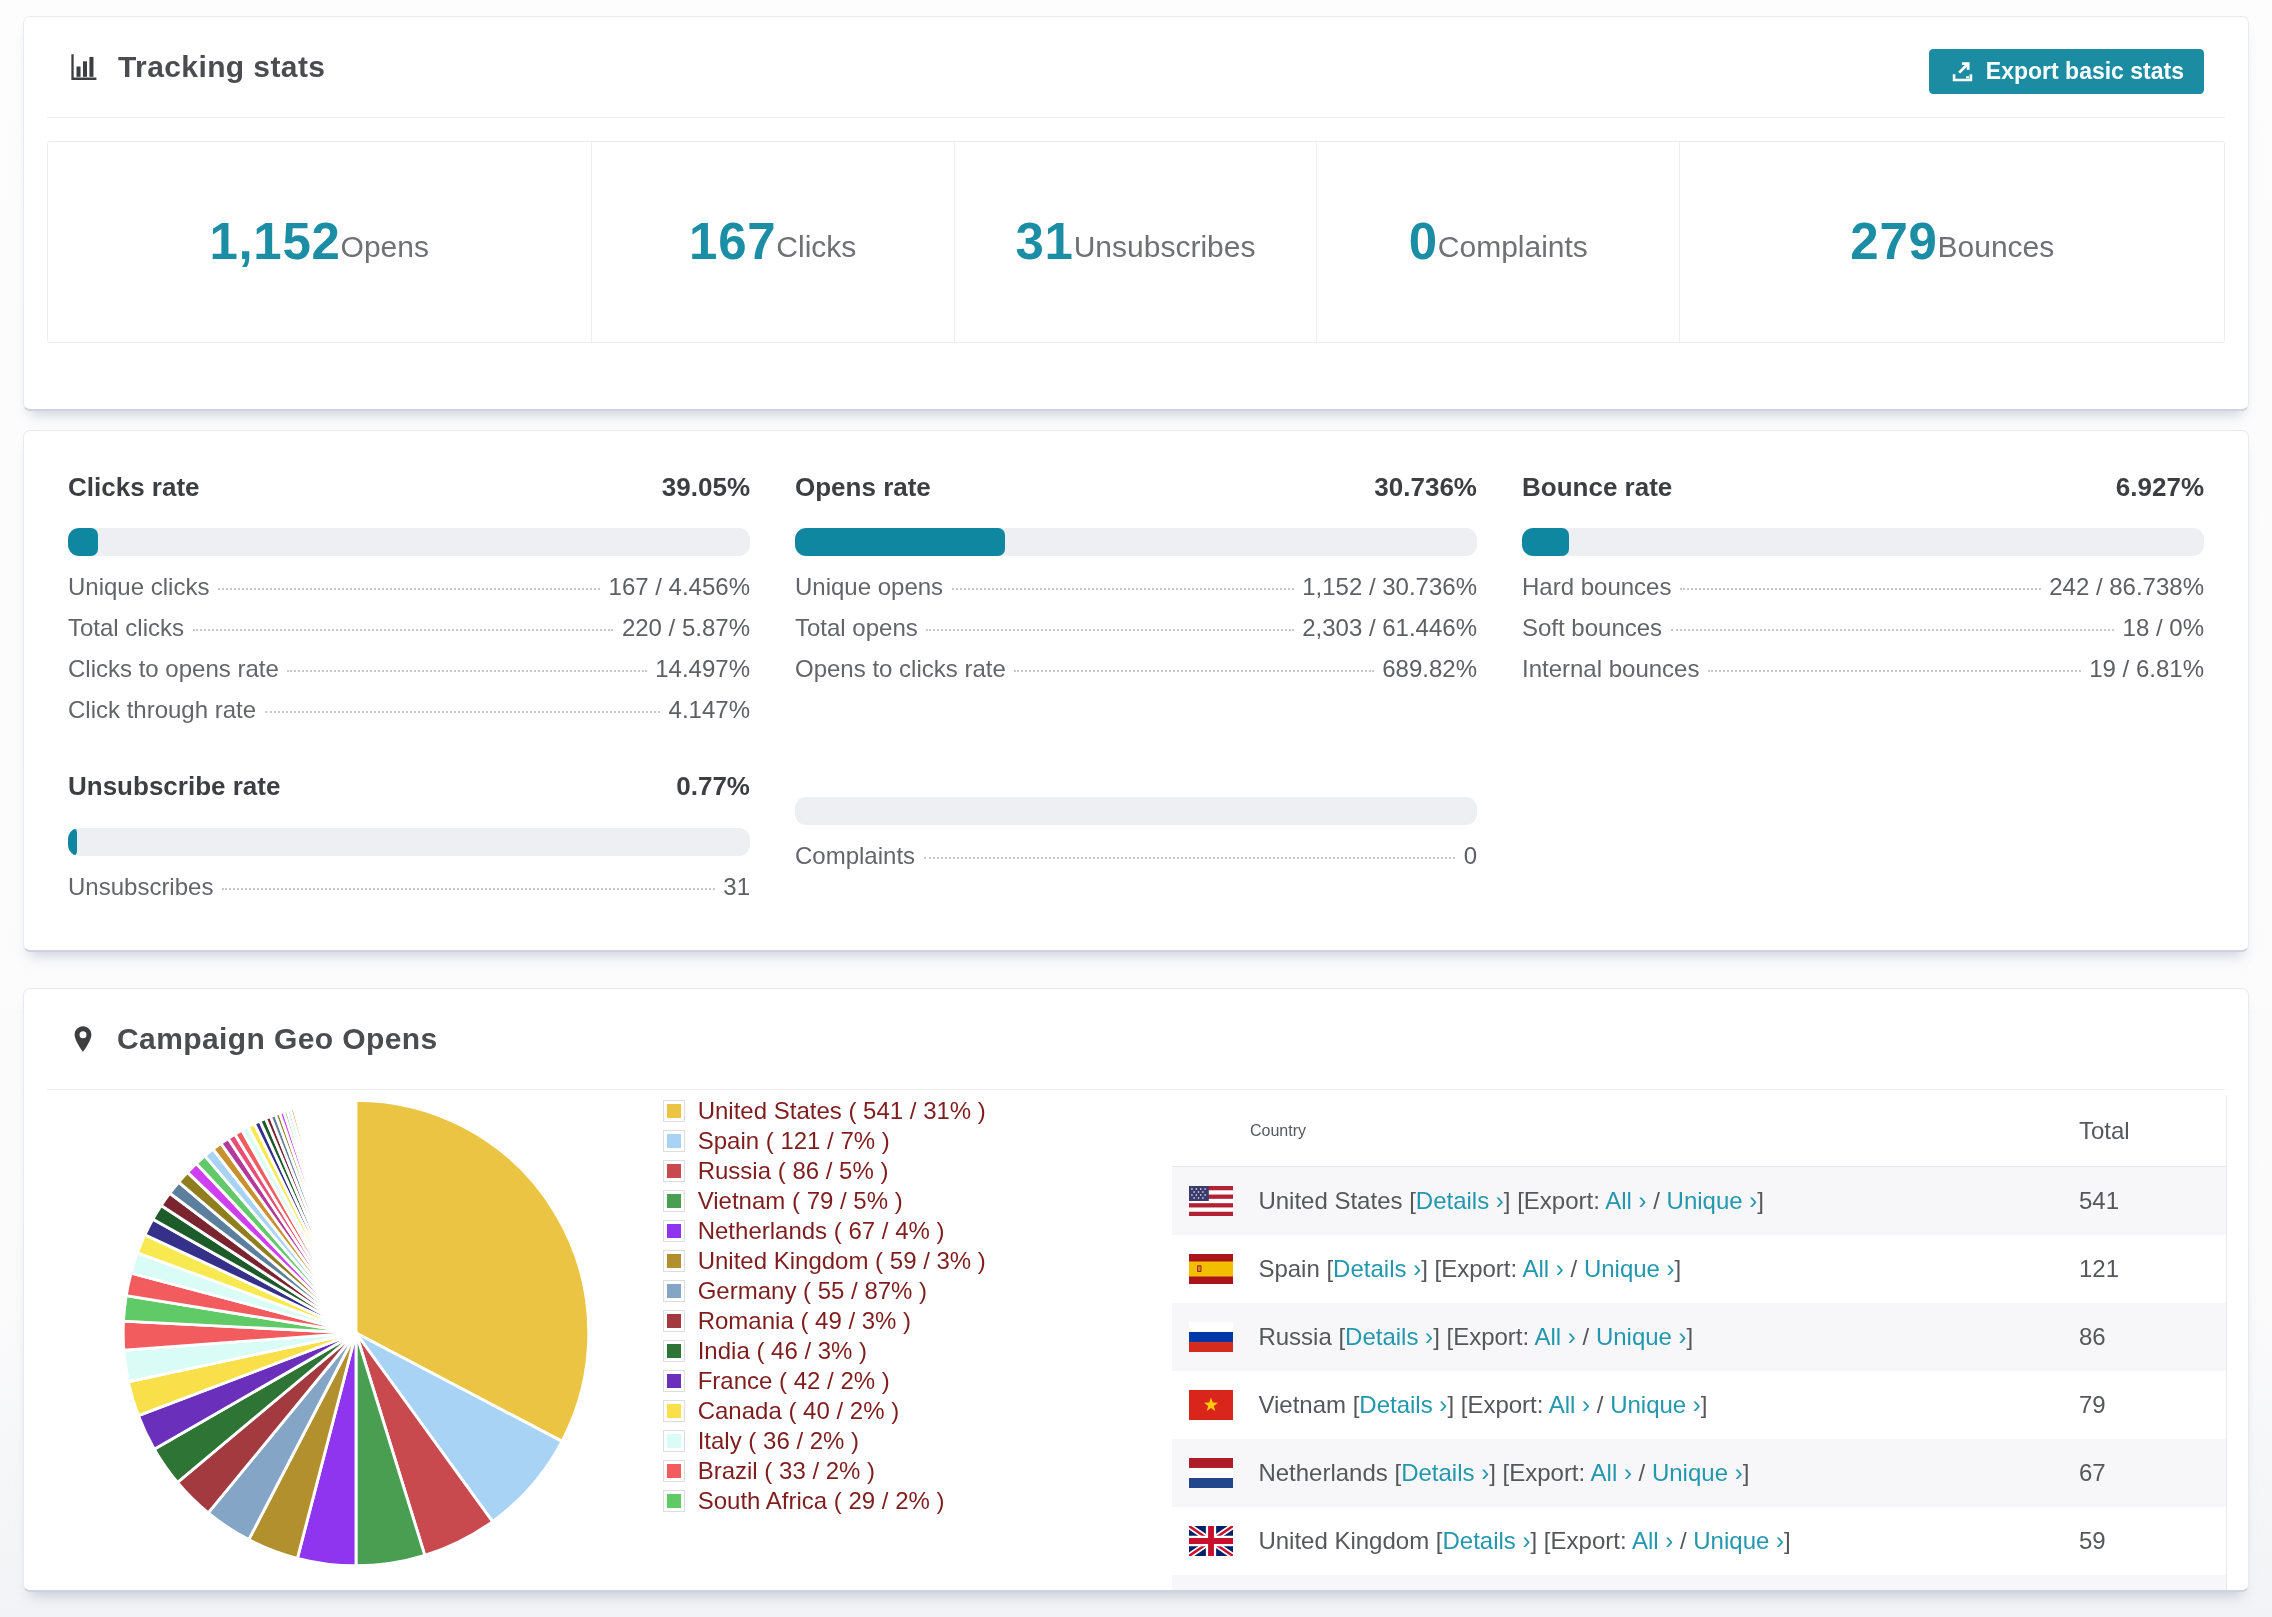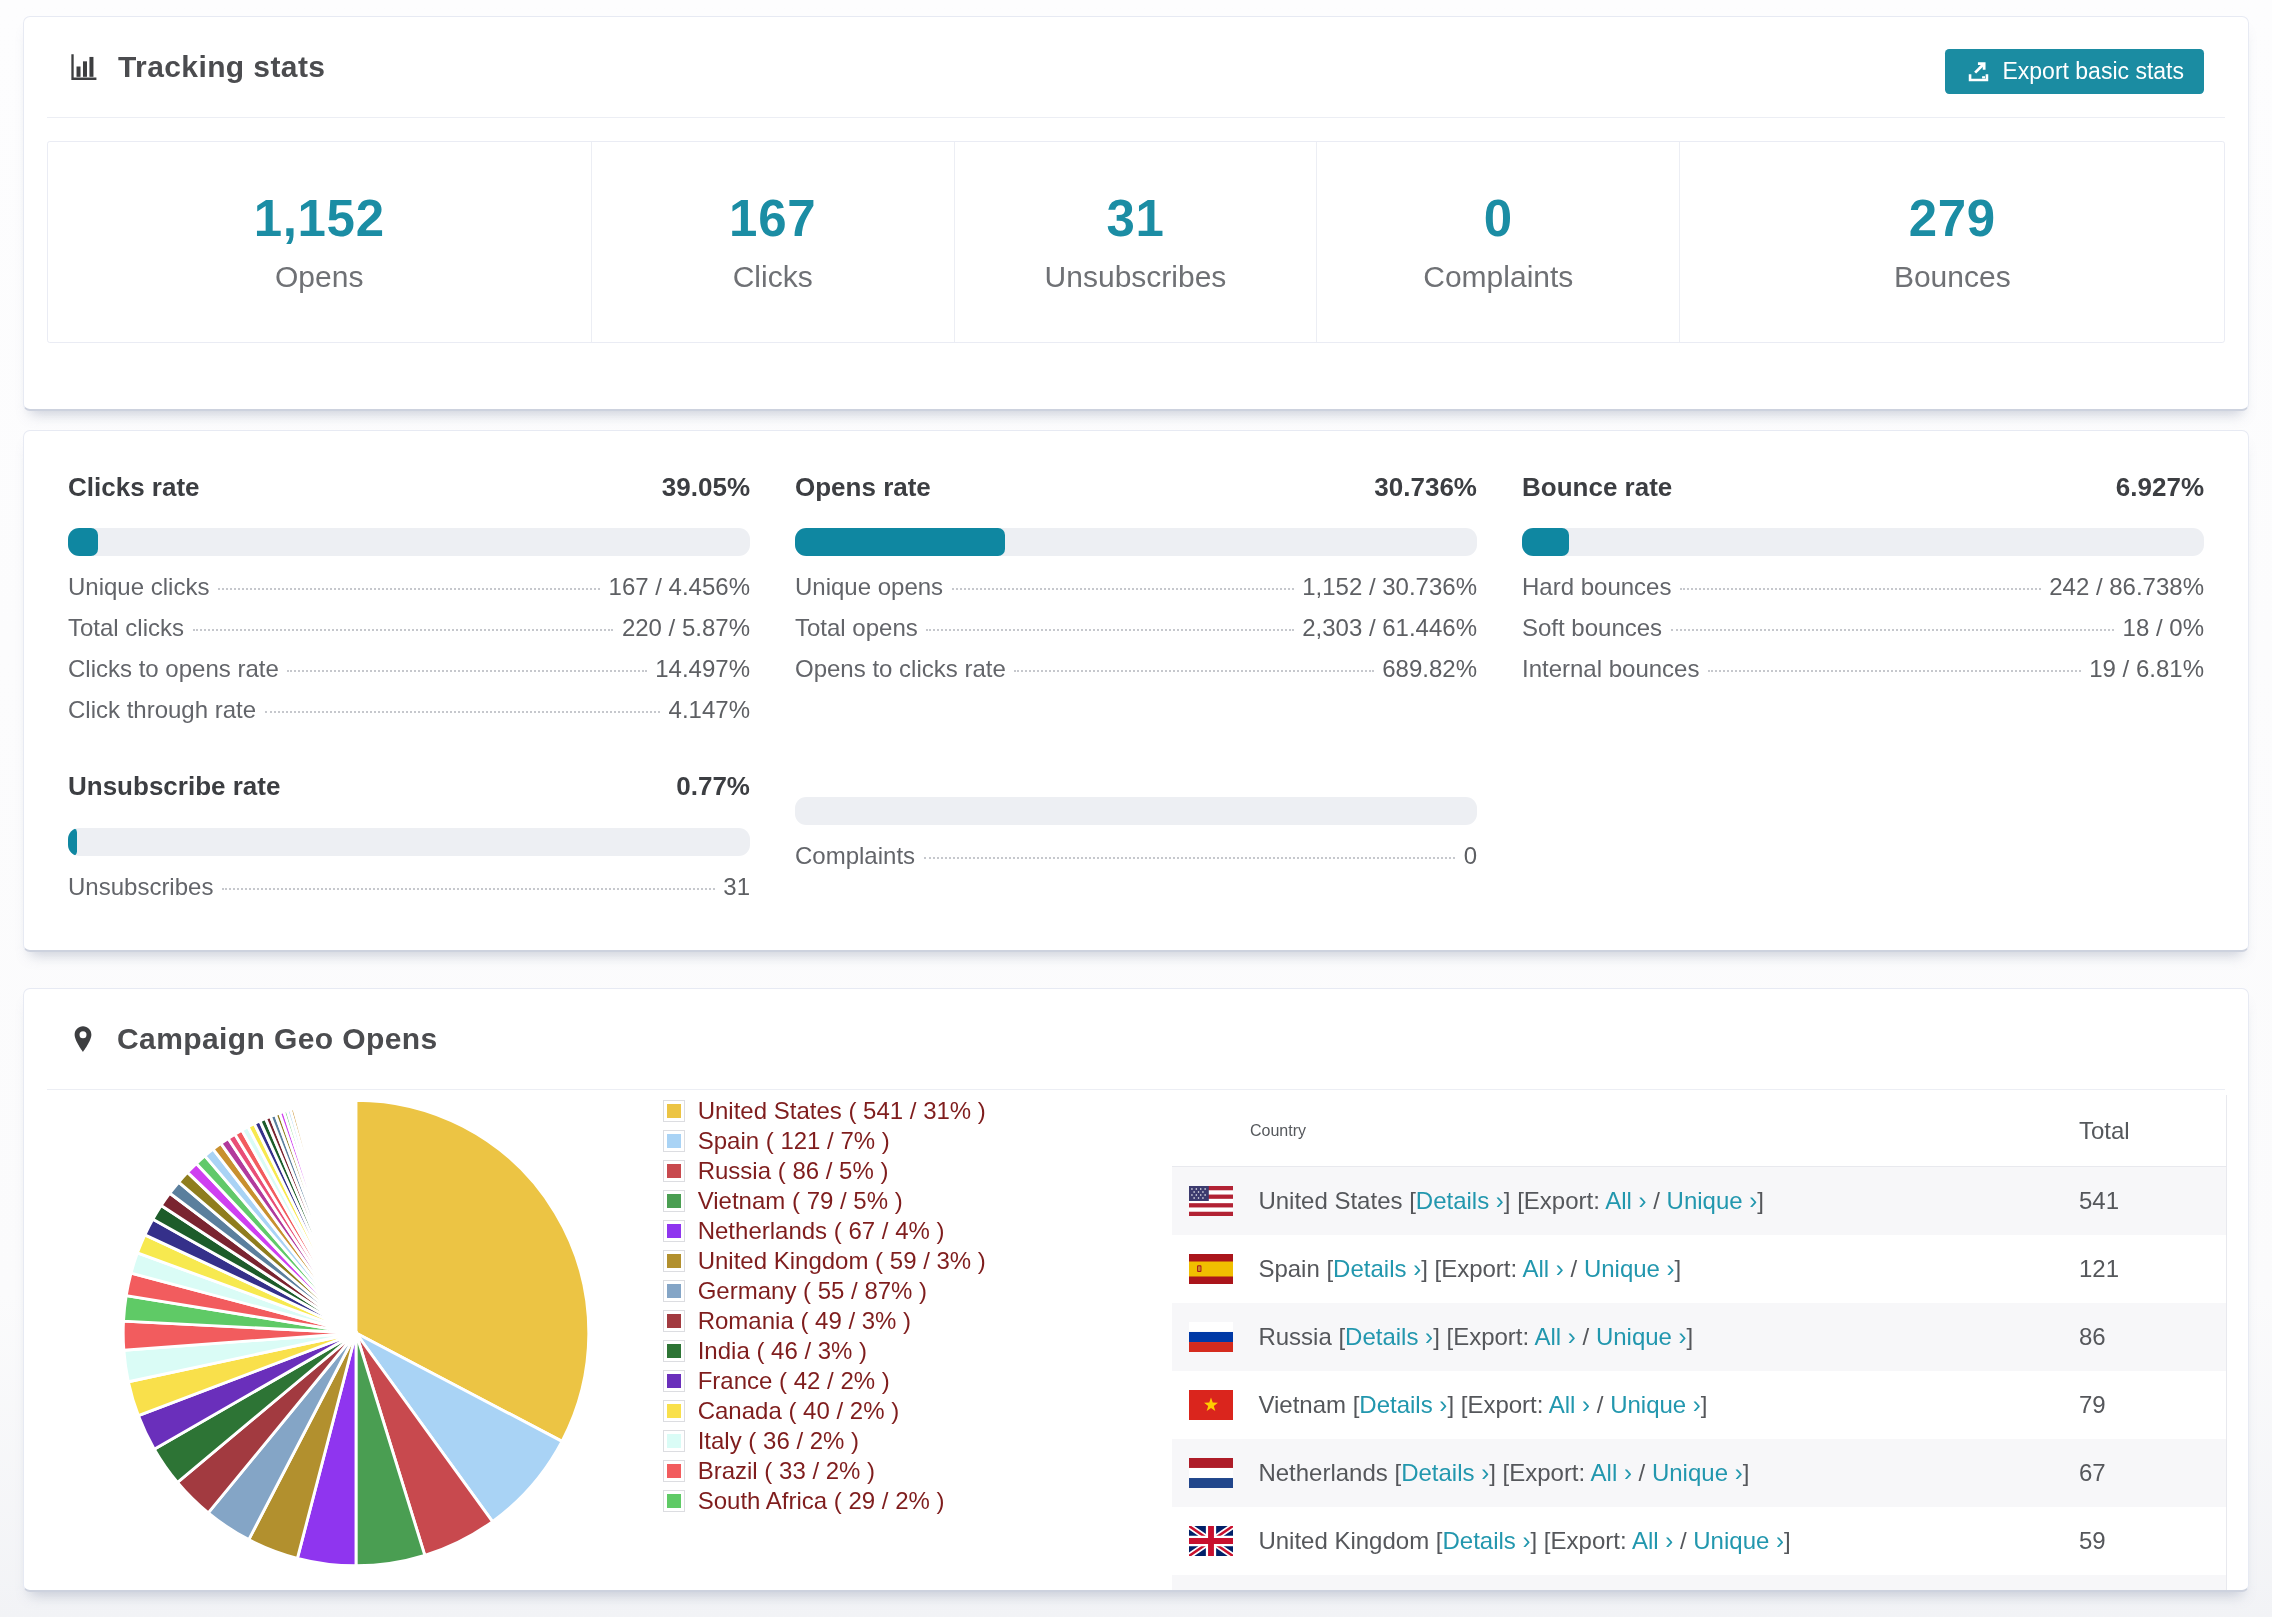--- a/index.html
+++ b/index.html
@@ -19,29 +19,29 @@
   .card-geo{top:988px;height:604px;overflow:hidden}
 
   .card-head{position:absolute;top:0;left:0;right:0;height:100px;display:flex;align-items:center;padding:0 44px}
   .head-icon{display:flex;align-items:center;justify-content:center;flex:none}
   .card-title{font-size:30px;font-weight:700;color:#4b4c4f;margin:0 0 0 19px;letter-spacing:0.4px}
   .divider{position:absolute;top:100px;left:22.6px;right:22.6px;border-top:1.4px solid #eceef4}
 
   .export-btn{
     margin-left:auto;display:flex;align-items:center;gap:10px;
     background:#1b8ca2;color:#fff;border:none;border-radius:4.2px;height:45px;
-    padding:0 20px;font-size:23px;font-family:inherit;font-weight:400;cursor:pointer;margin-top:10px;
+    padding:0 20px;font-size:23px;font-family:inherit;font-weight:700;cursor:pointer;margin-top:10px;
   }
 
   .stats-strip{
     position:absolute;left:22.6px;right:22.6px;top:124px;height:200px;
     border:1.4px solid #eaecf4;border-radius:2.8px;
     display:grid;grid-template-columns:1.5fr 1fr 1fr 1fr 1.5fr;
   }
-  .stat-cell{display:flex;flex-direction:column;align-items:center;justify-content:center;border-right:1.4px solid #eceef4}
+  .stat-cell{display:flex;flex-direction:row;align-items:center;justify-content:center;border-right:1.4px solid #eceef4}
   .stat-cell:last-child{border-right:none}
   .stat-value{font-size:51px;font-weight:700;color:#1b8da4;letter-spacing:0.7px}
   .stat-label{font-size:30px;color:#6f7175;margin-top:11.3px}
 
   .rates-wrap{position:absolute;top:41px;left:44px;right:44px}
   .rates-grid{display:grid;grid-template-columns:1fr 1fr 1fr;column-gap:45px}
   .rates-grid.row2{margin-top:34px}
   .rate-head{display:flex;justify-content:space-between;align-items:baseline}
   .rate-title,.rate-value{font-size:26px;font-weight:700;color:#3c3e42}
   .bar{margin-top:25.4px;height:28px;background:#edeff3;border-radius:11.3px;position:relative;overflow:hidden}

